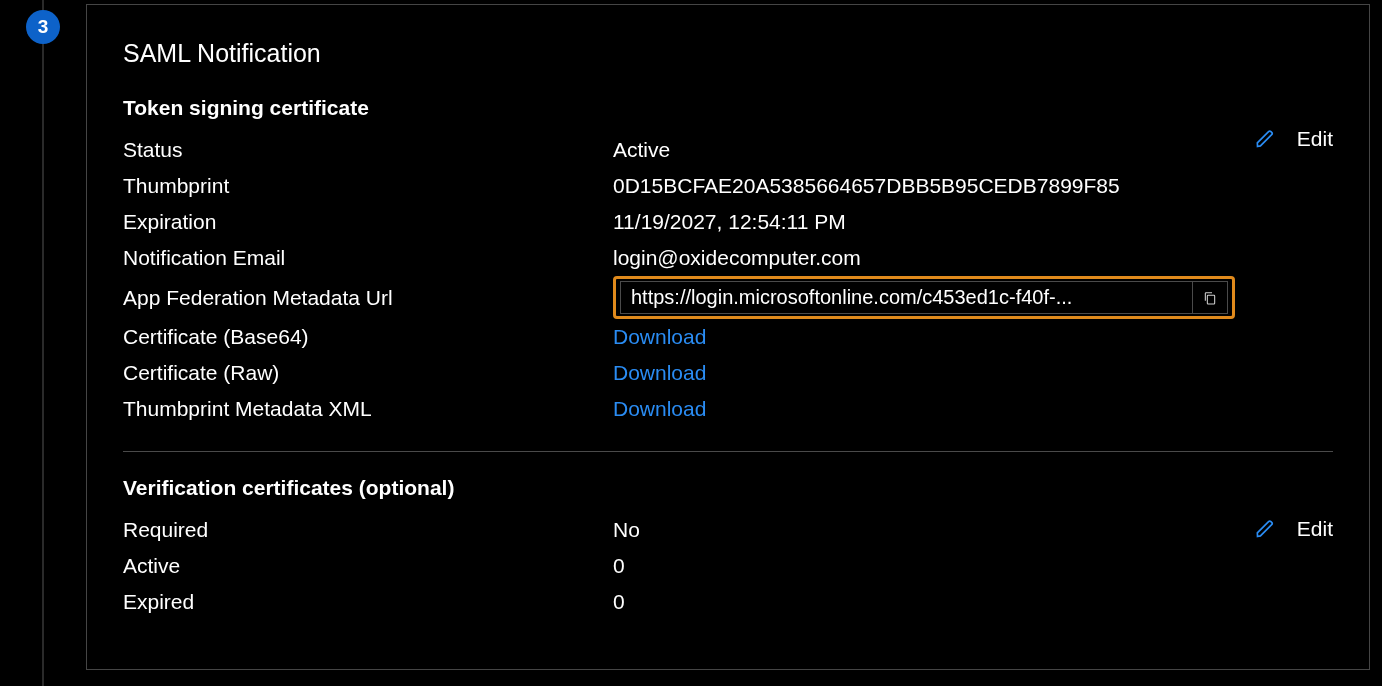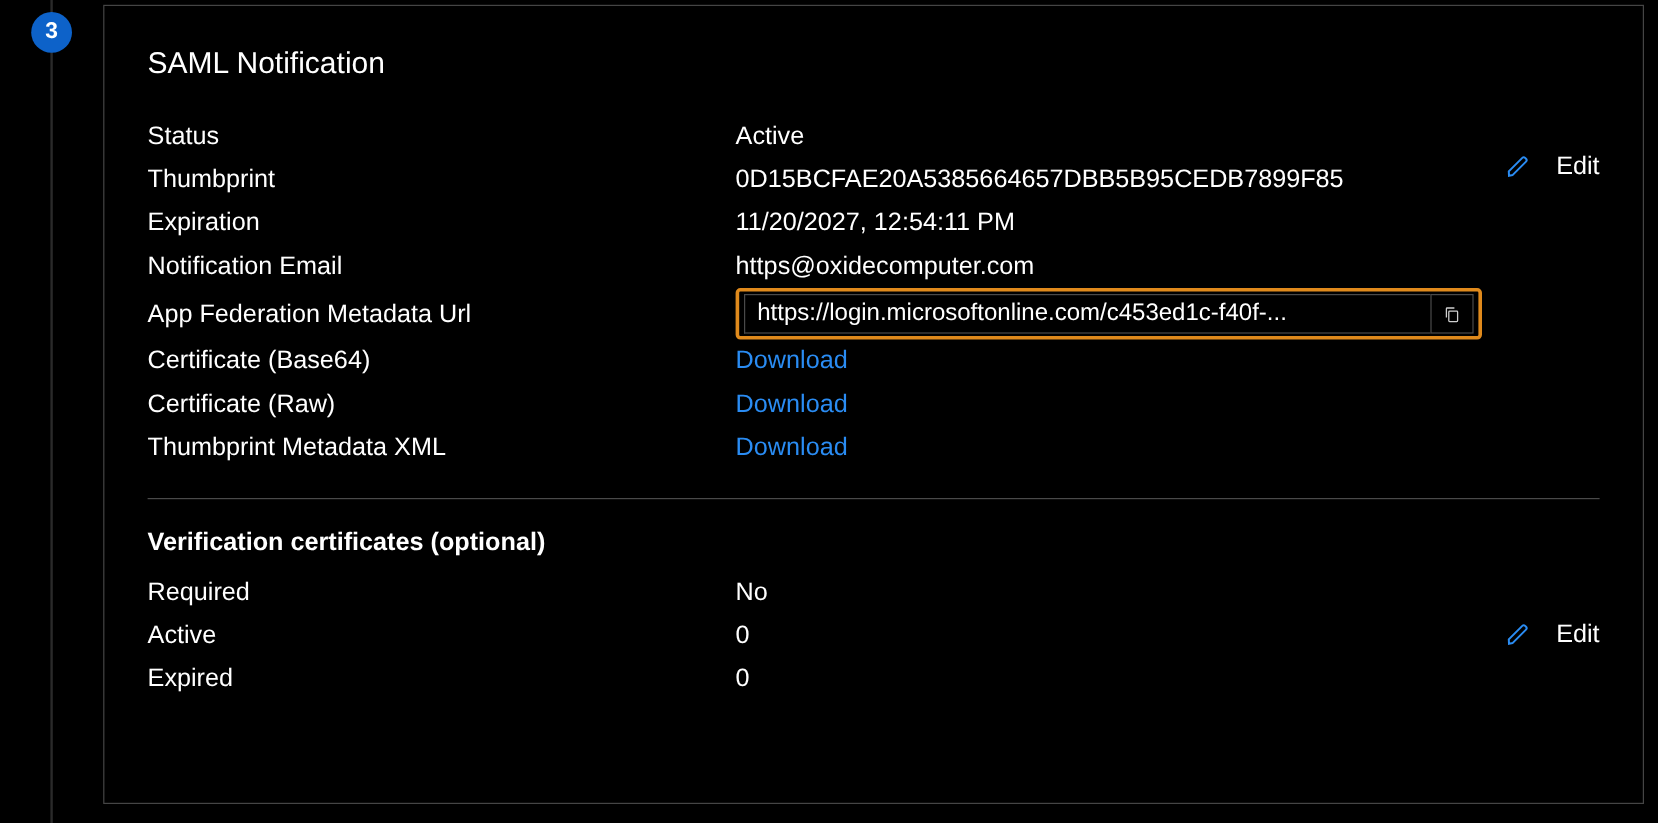--- a/index.html
+++ b/index.html
@@ -146,36 +146,37 @@
     <div class="card-title">SAML Notification</div>
 
     <div class="edit-btn edit-1">
       <svg viewBox="0 0 24 24" fill="none" stroke="#2a8cf3" stroke-width="2">
         <path d="M3 21l3.5-.7L20 6.8a2 2 0 0 0 0-2.8l-.9-.9a2 2 0 0 0-2.8 0L2.8 16.6 3 21z"></path>
       </svg>
       <span>Edit</span>
     </div>
 
     <div>
+      <div class="section-heading">Token signing certificate</div>
       <div class="rows">
         <div class="row">
           <div class="label">Status</div>
           <div class="value">Active</div>
         </div>
         <div class="row">
           <div class="label">Thumbprint</div>
           <div class="value">0D15BCFAE20A5385664657DBB5B95CEDB7899F85</div>
         </div>
         <div class="row">
           <div class="label">Expiration</div>
-          <div class="value">11/20/2027, 12:54:11 PM</div>
+          <div class="value">11/19/2027, 12:54:11 PM</div>
         </div>
         <div class="row">
           <div class="label">Notification Email</div>
-          <div class="value">https@oxidecomputer.com</div>
+          <div class="value">login@oxidecomputer.com</div>
         </div>
         <div class="row url-row">
           <div class="label">App Federation Metadata Url</div>
           <div class="value">
             <div class="url-outer">
               <div class="url-box">https://login.microsoftonline.com/c453ed1c-f40f-...</div>
               <div class="copy-btn">
                 <svg viewBox="0 0 24 24" fill="none" stroke-width="1.6">
                   <rect x="8" y="8" width="11" height="13" rx="1"></rect>
                   <path d="M5 16V5a1 1 0 0 1 1-1h9"></path>

